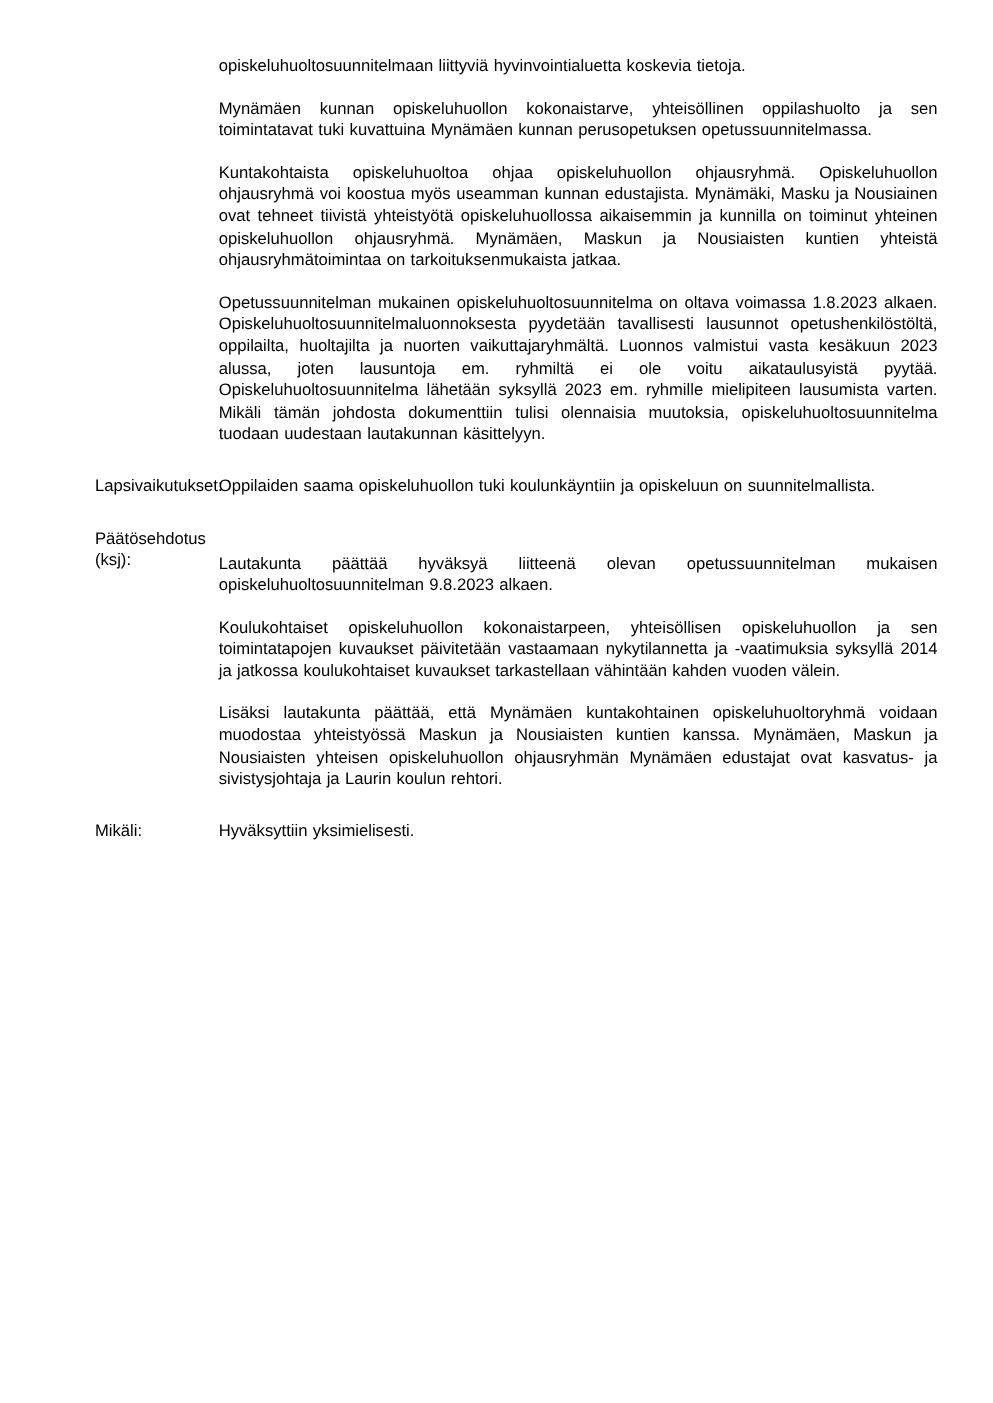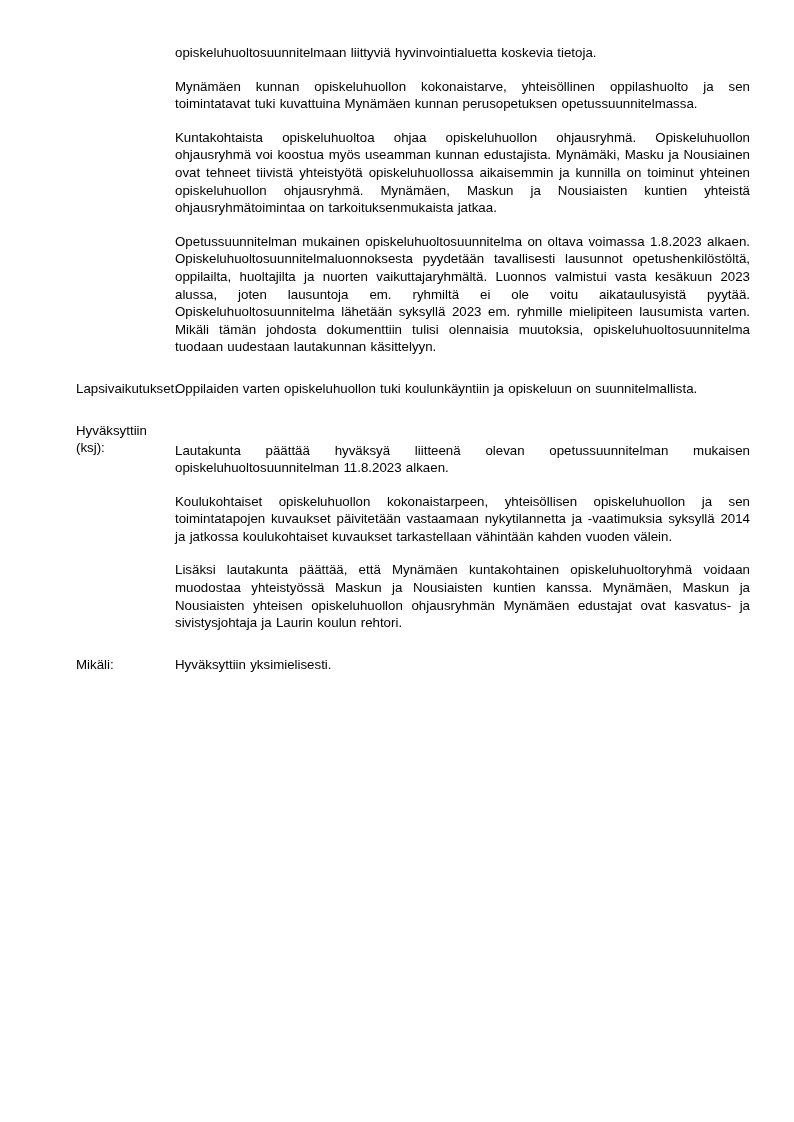--- a/index.html
+++ b/index.html
@@ -78,34 +78,34 @@
       </div>
     </div>
 
     <div class="block-gap-lg"></div>
 
     <div class="row">
       <div class="label-col">
         <div class="label-line">Lapsivaikutukset:</div>
       </div>
       <div class="text-col">
-        <p class="para last">Oppilaiden  varten  opiskeluhuollon  tuki  koulunkäyntiin  ja opiskeluun on  suunnitelmallista.</p>
+        <p class="para last">Oppilaiden  saama  opiskeluhuollon  tuki  koulunkäyntiin  ja opiskeluun on  suunnitelmallista.</p>
       </div>
     </div>
 
     <div class="block-gap-lg"></div>
 
     <div class="row">
       <div class="label-col">
-        <div class="label-line">Hyväksyttiin</div>
+        <div class="label-line">Päätösehdotus</div>
         <div class="label-line">(ksj):</div>
       </div>
       <div class="text-col">
         <div class="block-gap-md"></div>
-        <p class="para">Lautakunta  päättää hyväksyä  liitteenä  olevan opetussuunnitelman mukaisen  opiskeluhuoltosuunnitelman   11.8.2023 alkaen.</p>
+        <p class="para">Lautakunta  päättää hyväksyä  liitteenä  olevan opetussuunnitelman mukaisen  opiskeluhuoltosuunnitelman   9.8.2023 alkaen.</p>
         <p class="para">Koulukohtaiset  opiskeluhuollon   kokonaistarpeen, yhteisöllisen opiskeluhuollon  ja sen toimintatapojen  kuvaukset  päivitetään vastaamaan  nykytilannetta  ja -vaatimuksia  syksyllä  2014 ja jatkossa koulukohtaiset  kuvaukset  tarkastellaan  vähintään  kahden  vuoden välein.</p>
         <p class="para last">Lisäksi lautakunta  päättää, että  Mynämäen  kuntakohtainen opiskeluhuoltoryhmä   voidaan muodostaa yhteistyössä  Maskun  ja Nousiaisten  kuntien  kanssa. Mynämäen,  Maskun  ja Nousiaisten yhteisen  opiskeluhuollon   ohjausryhmän   Mynämäen   edustajat  ovat kasvatus-  ja sivistysjohtaja  ja Laurin koulun  rehtori.</p>
       </div>
     </div>
 
     <div class="block-gap-lg"></div>
 
     <div class="row">
       <div class="label-col">
         <div class="label-line">Mikäli:</div>

